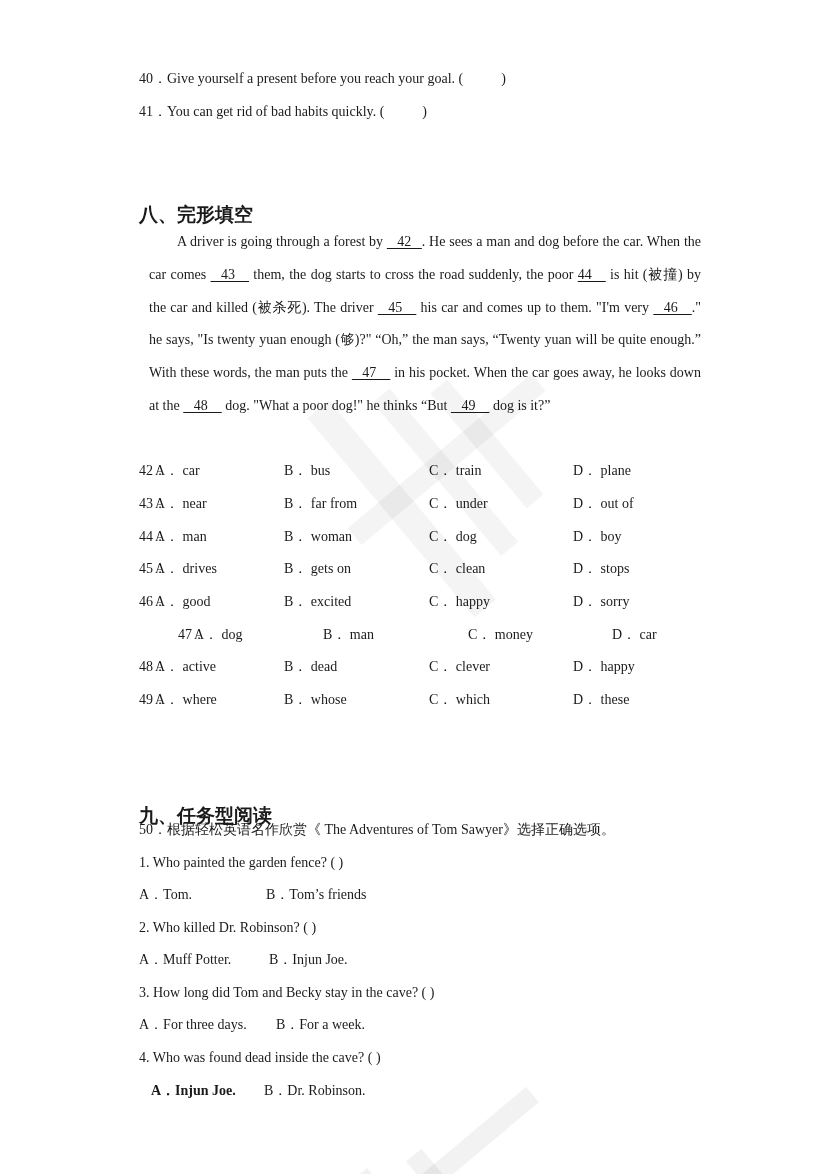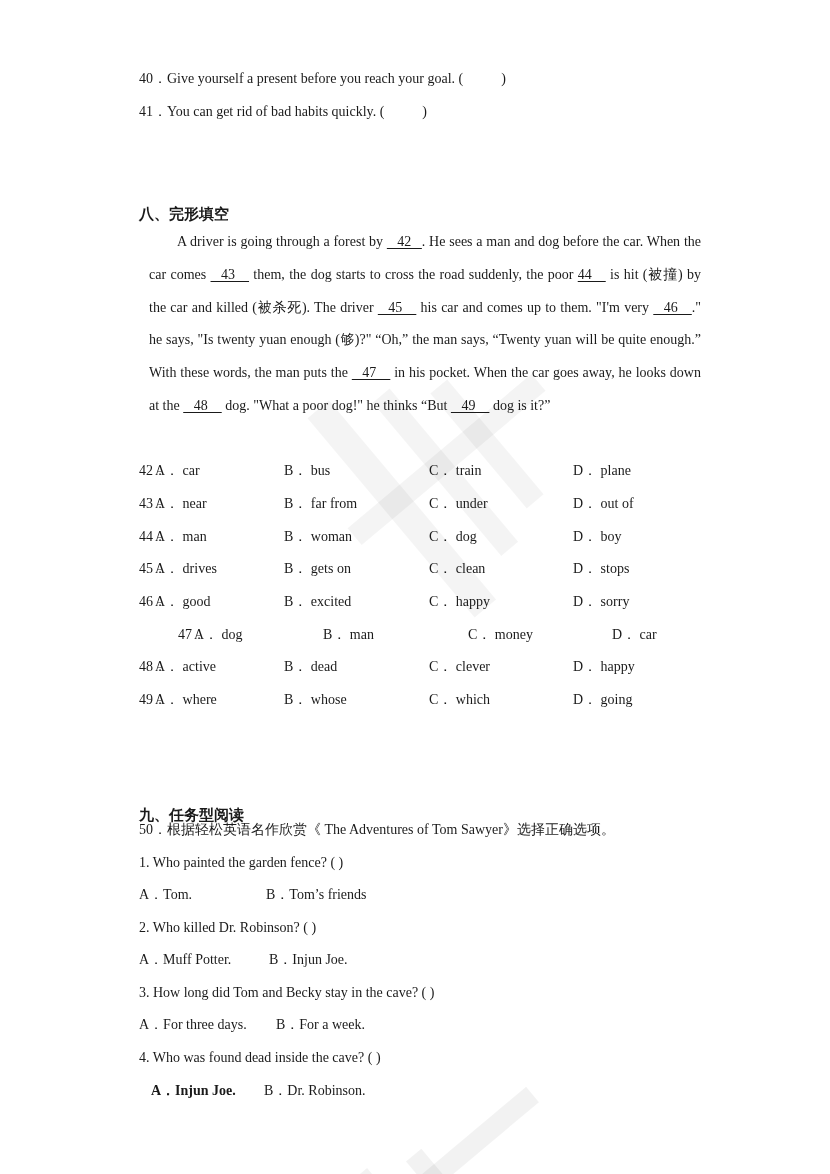--- a/index.html
+++ b/index.html
@@ -10,21 +10,21 @@
     }
     .watermark {
       position: absolute; pointer-events: none; color: rgba(0,0,0,0.045);
       font-family: "DejaVu Sans", sans-serif; font-weight: bold;
     }
     .wm1 { left: 330px; top: 330px; width: 260px; height: 260px; transform: rotate(-40deg); }
     .wm1 .bar { position: absolute; background: rgba(0,0,0,0.045); }
     .wm2 { left: 360px; top: 1100px; width: 220px; height: 120px; transform: rotate(-40deg); }
     .wm2 .bar { position: absolute; background: rgba(0,0,0,0.05); }
     .line { position: absolute; left: 139px; white-space: nowrap; line-height: 18px; }
-    .heading { font-weight: bold; font-family: "DejaVu Sans", sans-serif; font-size: 15px; }
+    .heading { font-weight: bold; font-family: "DejaVu Sans", sans-serif; font-size: 19px; }
     .para { position: absolute; left: 149px; width: 552px; line-height: 32.8px; text-align: justify; top: 226px; }
     .para .indent { display: inline-block; width: 28px; }
     .blank { display: inline-block; text-decoration: underline; text-underline-offset: 2px; white-space: pre; }
     .opt-row { position: absolute; left: 139px; width: 560px; height: 20px; line-height: 20px; }
     .opt-row span { position: absolute; white-space: nowrap; }
     .c-num { left: 0; }
     .c-a { left: 16px; }
     .c-b { left: 145px; }
     .c-c { left: 290px; }
     .c-d { left: 434px; }
@@ -104,21 +104,21 @@
   <span class="c-a">A． active</span>
   <span class="c-b">B． dead</span>
   <span class="c-c">C． clever</span>
   <span class="c-d">D． happy</span>
 </div>
 <div class="opt-row" style="top:690px;">
   <span class="c-num">49．</span>
   <span class="c-a">A． where</span>
   <span class="c-b">B． whose</span>
   <span class="c-c">C． which</span>
-  <span class="c-d">D． going</span>
+  <span class="c-d">D． these</span>
 </div>
 
 <div class="line heading" style="top:793px;margin-top:13px;">九、任务型阅读</div>
 <div class="line" style="top:821px;">50．根据轻松英语名作欣赏《 The Adventures of Tom Sawyer》选择正确选项。</div>
 
 <div class="q-line" style="top:854px;">1. Who painted the garden fence?  (      )</div>
 <div class="q-line" style="top:886px;width:560px;height:18px;">
   <span class="ob" style="left:0;">A．Tom.</span>
   <span class="ob" style="left:127px;text-align:center;">B．Tom’s friends</span>
 </div>

